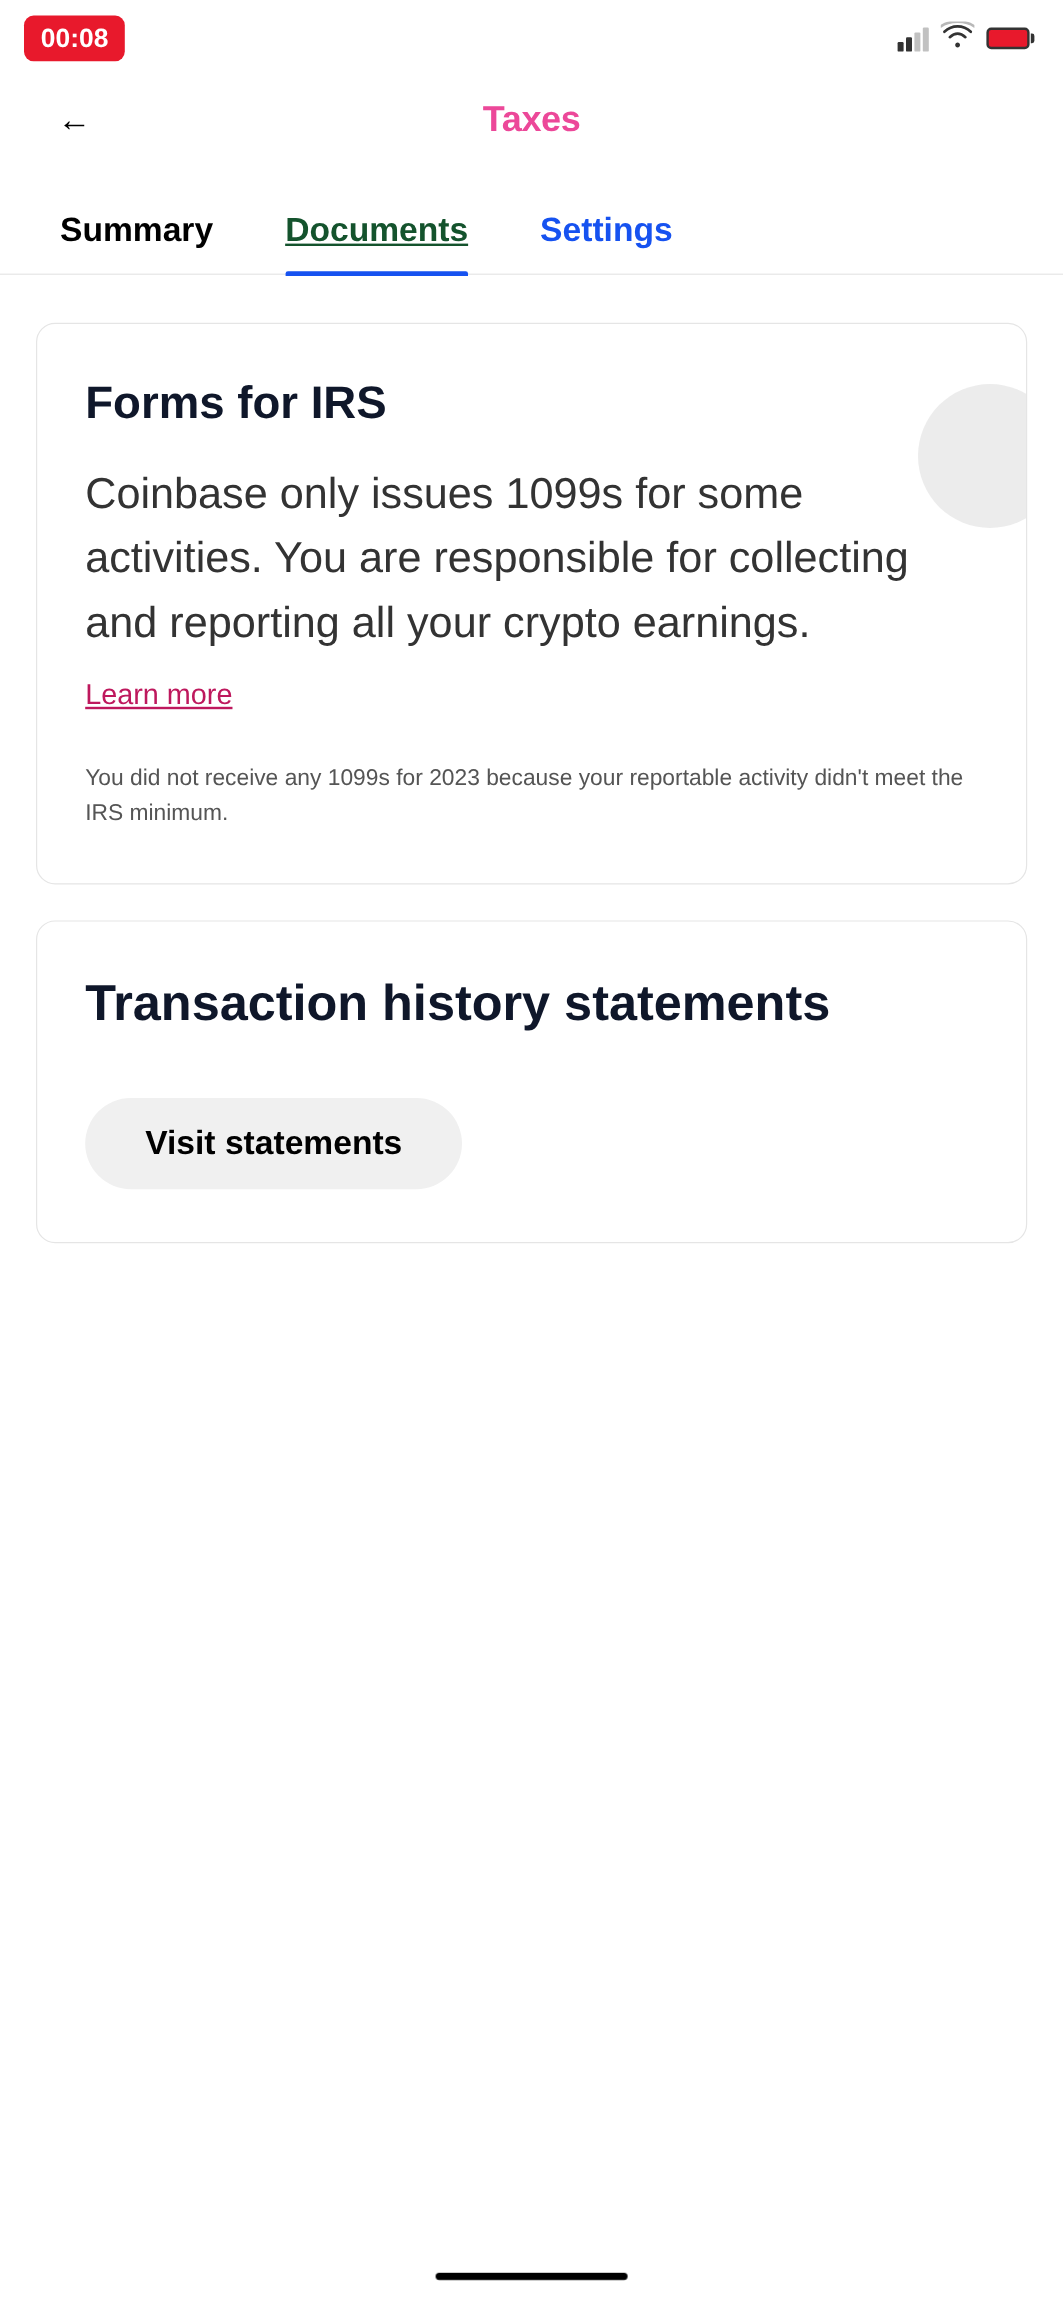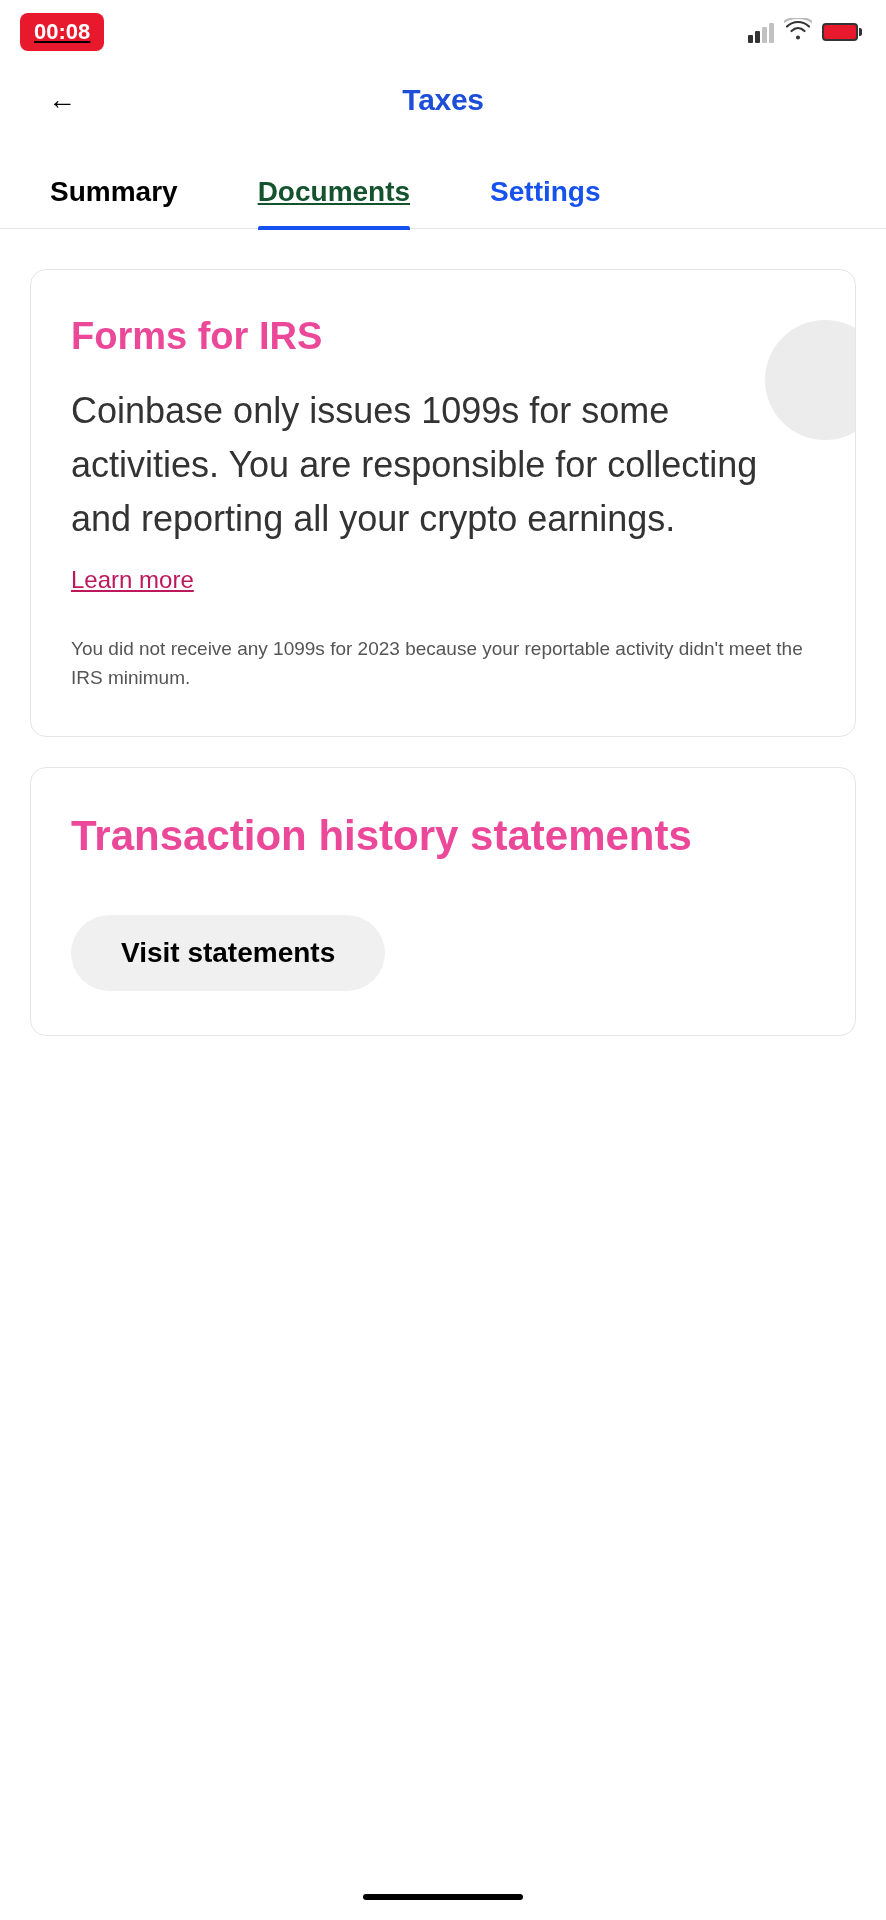--- a/index.html
+++ b/index.html
@@ -18,21 +18,20 @@
       overflow-x: hidden;
     }
 
     
     .status-bar {
       display: flex;
       justify-content: space-between;
       align-items: center;
       padding: 12px 28px 8px 20px;
       height: 60px;
-      text-decoration: underline;
     }
 
     .time-badge {
       background-color: #e8192c;
       color: #ffffff;
       font-size: 22px;
       font-weight: 700;
       padding: 6px 14px;
       border-radius: 8px;
     }
@@ -120,32 +119,32 @@
 
     .back-arrow {
       font-size: 28px;
       color: #000;
       font-weight: 400;
     }
 
     .page-title {
       font-size: 30px;
       font-weight: 600;
-      color: #1d4ed8;
+      color: #ec4899;
       letter-spacing: -0.3px;
     }
 
     
     .tab-nav {
       display: flex;
       align-items: center;
       padding: 0 50px;
       border-bottom: 1.5px solid #e5e5e5;
       margin-top: 20px;
-      gap: 80px;
+      gap: 60px;
     }
 
     .tab-item {
       padding: 16px 0 20px;
       font-size: 28px;
       font-weight: 600;
       color: #888;
       cursor: pointer;
       position: relative;
       background: none;
@@ -187,21 +186,21 @@
       border: 1.5px solid #e5e5e5;
       border-radius: 16px;
       padding: 44px 40px;
       position: relative;
       overflow: hidden;
     }
 
     .card-title {
       font-size: 38px;
       font-weight: 800;
-      color: #ec4899;
+      color: #0f172a;
       margin-bottom: 24px;
       line-height: 1.2;
     }
 
     .card-body {
       font-size: 36px;
       color: #333;
       line-height: 1.5;
       margin-bottom: 20px;
     }

